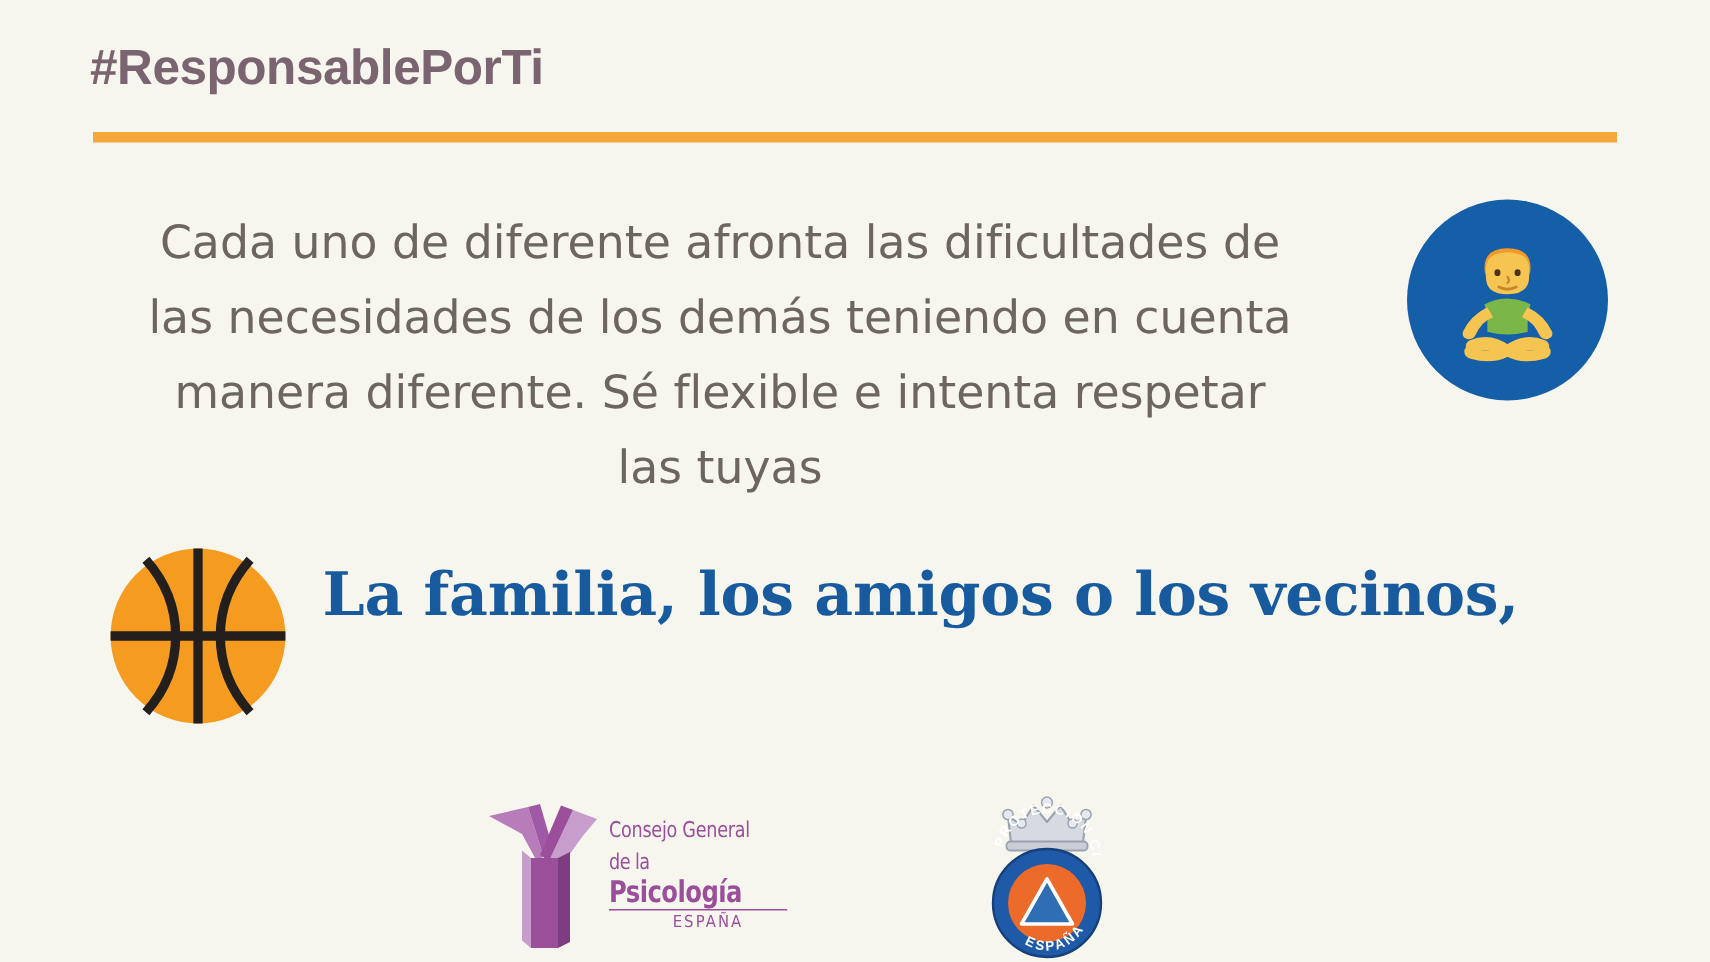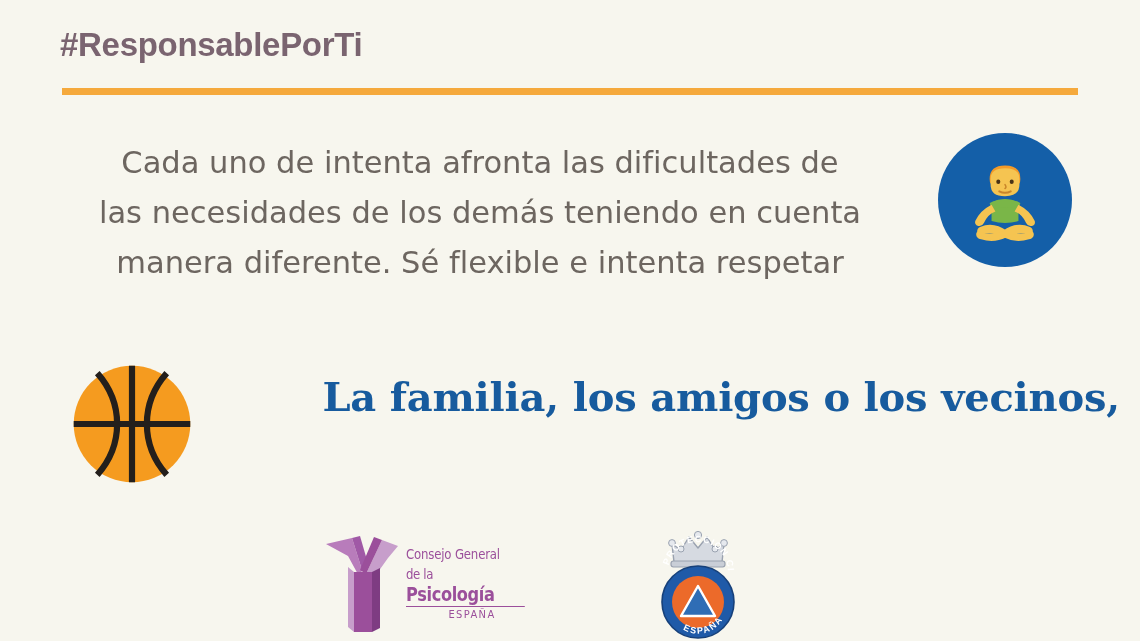--- a/index.html
+++ b/index.html
@@ -87,21 +87,21 @@
     height: 124px;
   }
   .basketball svg { display: block; width: 124px; height: 124px; }
 
   
   .headline {
     position: absolute;
     left: 215px;
     top: 358px;
     width: 905px;
-    text-align: right;
+    text-align: left;
     font-family: "DejaVu Serif", "Liberation Serif", serif;
     font-weight: bold;
     font-size: 40px;
     line-height: 78px;
     color: #175b9e;
     letter-spacing: -0.2px;
   }
   .headline span { display: block; white-space: nowrap; }
 
   
@@ -173,23 +173,24 @@
 </style>
 </head>
 <body>
 
 <div class="poster">
 
   <div class="hashtag">#ResponsablePorTi</div>
   <div class="divider"></div>
 
   <div class="intro">
-    <span>Cada uno de intenta afronta las dificultades de</span>
+    <span>Cada uno de diferente afronta las dificultades de</span>
     <span>las necesidades de los demás teniendo en cuenta</span>
     <span>manera diferente. Sé flexible e intenta respetar</span>
+    <span>las tuyas</span>
   </div>
 
   <div class="meditate-badge">
     <svg viewBox="0 0 100 100">
 
       <path d="M34 28 q0 -14 16 -14 q16 0 16 14 q0 3 -1 5 q-4 -7 -15 -7 q-11 0 -15 7 q-1 -2 -1 -5 z" fill="#f49a28"></path>
 
       <path d="M35 28 q0 -11 15 -11 q15 0 15 11 v6 q0 12 -15 12 q-15 0 -15 -12 z" fill="#f5c451"></path>
 
       <ellipse cx="43" cy="31" rx="2.1" ry="2.4" fill="#4a3317"></ellipse>

